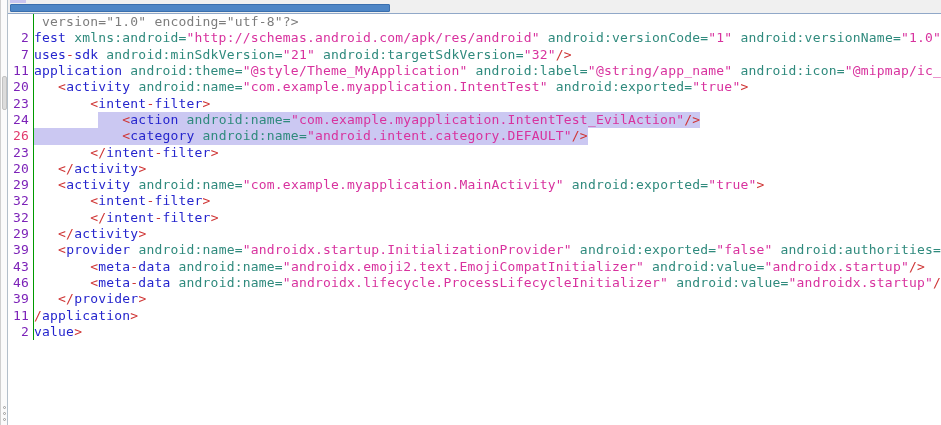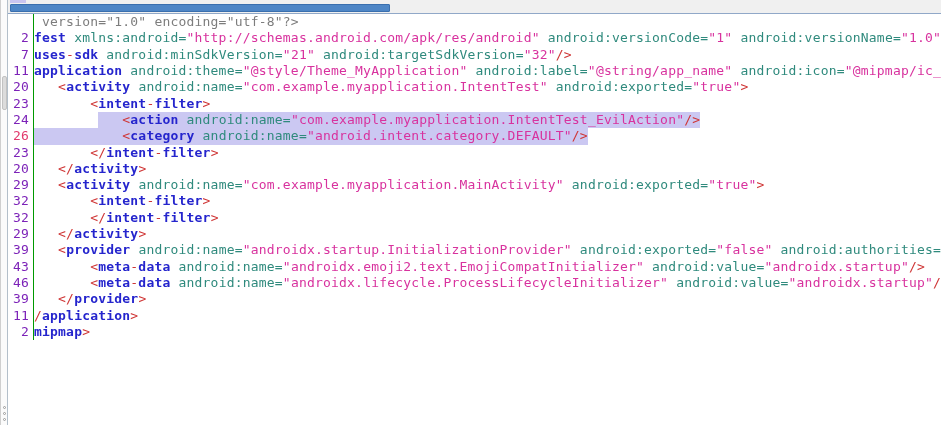--- a/index.html
+++ b/index.html
@@ -54,21 +54,21 @@
     user-select:none;
   }
   .gutter-cell.current{color:var(--gutter-number-current,#e23a6d);}
   .code-cell{position:relative;flex:1 1 auto;overflow:hidden;}
   .sel-band{
     position:absolute;top:0;bottom:0;
     background:var(--selection,#cbc8f2);z-index:0;
   }
   .code-text{position:relative;z-index:1;}
   .tk-d{color:var(--decl,#7d7d7d);}
-  .tk-t{color:var(--tag,#2525cd);font-weight:bold;text-align:center;}
+  .tk-t{color:var(--tag,#2525cd);font-weight:normal;text-align:center;}
   .tk-r{color:var(--delim,#cf3535);}
   .tk-a{color:var(--attr,#2f8a7d);}
   .tk-v{color:var(--value,#d8329e);}
   .tk-s{color:#000000;}
 </style>
 </head>
 <body>
 
 <div class="left-strip">
   <div class="strip-thumb"></div>
@@ -95,14 +95,14 @@
     <div class="code-row"><span class="gutter-cell">20</span><span class="code-cell"><span class="code-text"><span class="tk-s">   </span><span class="tk-r">&lt;/</span><span class="tk-t">activity</span><span class="tk-r">&gt;</span></span></span></div>
     <div class="code-row"><span class="gutter-cell">29</span><span class="code-cell"><span class="code-text"><span class="tk-s">   </span><span class="tk-r">&lt;</span><span class="tk-t">activity</span><span class="tk-s"> </span><span class="tk-a">android:name=</span><span class="tk-v">"com.example.myapplication.MainActivity"</span><span class="tk-s"> </span><span class="tk-a">android:exported=</span><span class="tk-v">"true"</span><span class="tk-r">&gt;</span></span></span></div>
     <div class="code-row"><span class="gutter-cell">32</span><span class="code-cell"><span class="code-text"><span class="tk-s">       </span><span class="tk-r">&lt;</span><span class="tk-t">intent</span><span class="tk-r">-</span><span class="tk-t">filter</span><span class="tk-r">&gt;</span></span></span></div>
     <div class="code-row"><span class="gutter-cell">32</span><span class="code-cell"><span class="code-text"><span class="tk-s">       </span><span class="tk-r">&lt;/</span><span class="tk-t">intent</span><span class="tk-r">-</span><span class="tk-t">filter</span><span class="tk-r">&gt;</span></span></span></div>
     <div class="code-row"><span class="gutter-cell">29</span><span class="code-cell"><span class="code-text"><span class="tk-s">   </span><span class="tk-r">&lt;/</span><span class="tk-t">activity</span><span class="tk-r">&gt;</span></span></span></div>
     <div class="code-row"><span class="gutter-cell">39</span><span class="code-cell"><span class="code-text"><span class="tk-s">   </span><span class="tk-r">&lt;</span><span class="tk-t">provider</span><span class="tk-s"> </span><span class="tk-a">android:name=</span><span class="tk-v">"androidx.startup.InitializationProvider"</span><span class="tk-s"> </span><span class="tk-a">android:exported=</span><span class="tk-v">"false"</span><span class="tk-s"> </span><span class="tk-a">android:authorities=</span></span></span></div>
     <div class="code-row"><span class="gutter-cell">43</span><span class="code-cell"><span class="code-text"><span class="tk-s">       </span><span class="tk-r">&lt;</span><span class="tk-t">meta</span><span class="tk-r">-</span><span class="tk-t">data</span><span class="tk-s"> </span><span class="tk-a">android:name=</span><span class="tk-v">"androidx.emoji2.text.EmojiCompatInitializer"</span><span class="tk-s"> </span><span class="tk-a">android:value=</span><span class="tk-v">"androidx.startup"</span><span class="tk-r">/&gt;</span></span></span></div>
     <div class="code-row"><span class="gutter-cell">46</span><span class="code-cell"><span class="code-text"><span class="tk-s">       </span><span class="tk-r">&lt;</span><span class="tk-t">meta</span><span class="tk-r">-</span><span class="tk-t">data</span><span class="tk-s"> </span><span class="tk-a">android:name=</span><span class="tk-v">"androidx.lifecycle.ProcessLifecycleInitializer"</span><span class="tk-s"> </span><span class="tk-a">android:value=</span><span class="tk-v">"androidx.startup"</span><span class="tk-r">/&gt;</span></span></span></div>
     <div class="code-row"><span class="gutter-cell">39</span><span class="code-cell"><span class="code-text"><span class="tk-s">   </span><span class="tk-r">&lt;/</span><span class="tk-t">provider</span><span class="tk-r">&gt;</span></span></span></div>
     <div class="code-row"><span class="gutter-cell">11</span><span class="code-cell"><span class="code-text"><span class="tk-r">/</span><span class="tk-t">application</span><span class="tk-r">&gt;</span></span></span></div>
-    <div class="code-row"><span class="gutter-cell">2</span><span class="code-cell"><span class="code-text"><span class="tk-t">mipmap</span><span class="tk-r">&gt;</span></span></span></div>
+    <div class="code-row"><span class="gutter-cell">2</span><span class="code-cell"><span class="code-text"><span class="tk-t">value</span><span class="tk-r">&gt;</span></span></span></div>
   </div>
 
 </body></html>

